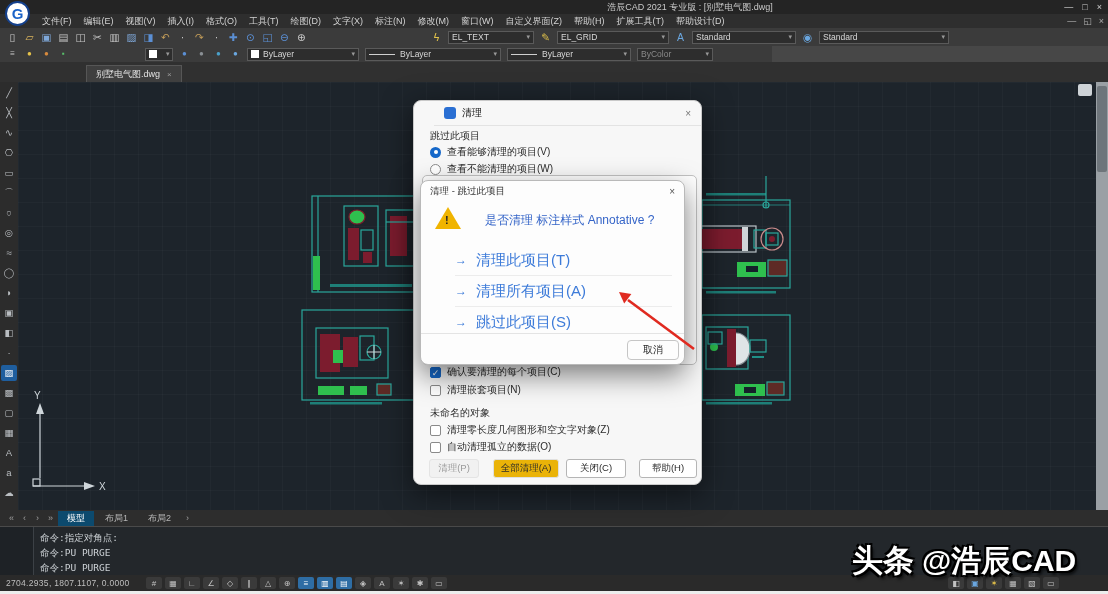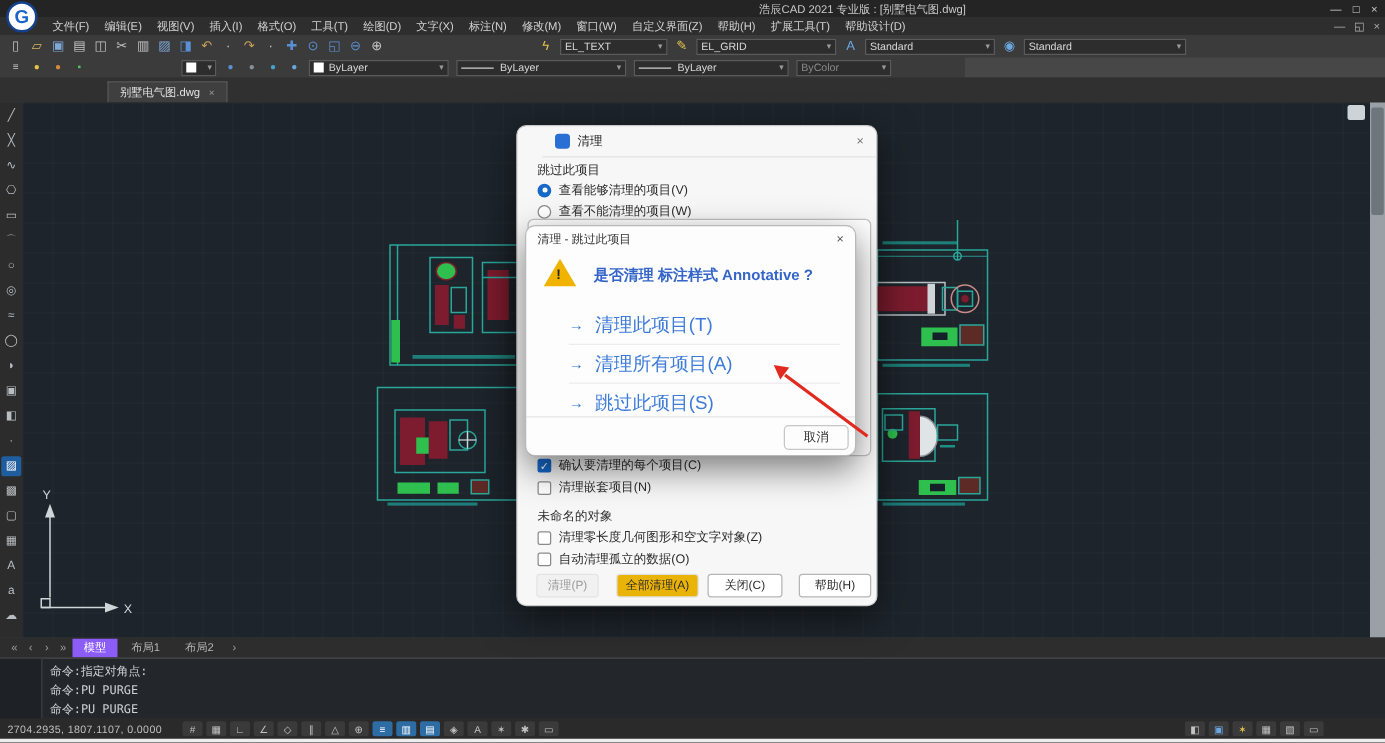--- a/index.html
+++ b/index.html
@@ -60,36 +60,36 @@
   .btn.flat{background:#f1f1f1;border:1px solid #e4e4e4;color:#9a9a9a;}
   .btn.flat2{background:#eab308;border:1px solid #e0e0e0;color:#2b2b2b;}
   .btn.box{background:#ffffff;border:1px solid #b5b5b5;color:#2b2b2b;}
 
   
   .confirm{position:absolute;left:420px;top:180px;width:265px;height:185px;background:#fdfdfd;border:1px solid #b9b9b9;border-radius:8px;box-shadow:0 10px 28px rgba(0,0,0,.5);z-index:20;box-sizing:border-box;}
   .cf-head{height:20px;display:flex;align-items:center;padding:0 9px;font-size:9.5px;color:#333;}
   .cf-close{margin-left:auto;color:#555;font-size:10px;}
   .warn{position:absolute;left:14px;top:26px;width:0;height:0;border-left:13px solid transparent;border-right:13px solid transparent;border-bottom:22px solid #f0b400;}
   .warn-mark{position:absolute;left:24px;top:33px;color:#222;font-weight:bold;font-size:11px;}
-  .cf-msg{position:absolute;left:54px;top:31px;font-size:12px;font-weight:bold;color:#3565c8;white-space:nowrap;}
+  .cf-msg{position:absolute;left:64px;top:31px;font-size:12px;font-weight:normal;color:#3565c8;white-space:nowrap;}
   .cf-links{position:absolute;left:34px;right:12px;top:64px;}
   .cf-link{height:30px;display:flex;align-items:center;gap:9px;border-top:1px solid #ececec;}
   .cf-link:first-child{border-top:none;}
   .cf-arrow{color:#2f72d6;font-size:12px;}
   .cf-link-label{color:#3d7bd9;font-size:15px;white-space:nowrap;}
   .cf-sep{position:absolute;left:0;right:0;top:152px;height:1px;background:#e4e4e4;}
   .cf-cancel{position:absolute;left:206px;top:159px;width:50px;height:18px;background:#fdfdfd;border:1px solid #c6c6c6;border-radius:4px;font-size:10px;color:#2b2b2b;display:flex;align-items:center;justify-content:center;}
 
   .arrow-overlay{position:absolute;left:0;top:0;width:1108px;height:594px;z-index:30;pointer-events:none;}
 
   
   .layoutbar{position:absolute;left:0;top:510px;width:100%;height:16px;background:#2d2d2d;display:flex;align-items:center;padding-left:6px;box-sizing:border-box;gap:2px;font-size:9px;color:#b5b5b5;}
   .nav-ic{width:11px;text-align:center;font-size:9px;color:#9f9f9f;}
   .lay-tab{padding:0 9px;line-height:15px;white-space:nowrap;}
-  .lay-tab.active{background:#8b5cf6;color:#fff;}
+  .lay-tab.active{background:#0c4a6e;color:#fff;}
   .cmd{position:absolute;left:0;top:526px;width:100%;height:49px;background:#23272b;border-top:1px solid #4a4a4a;box-sizing:border-box;}
   .cmd-gutter{position:absolute;left:0;top:527px;width:34px;height:48px;background:#1e2226;border-right:1px solid #3c4146;box-sizing:border-box;}
   .cmd-lines{position:absolute;left:40px;top:530px;font-family:"DejaVu Sans Mono",monospace;font-size:9.5px;color:#ccd1d5;line-height:15px;white-space:nowrap;}
   .statusbar{position:absolute;left:0;top:575px;width:100%;height:16px;background:#2a2a2a;}
   .coords{position:absolute;left:6px;top:578px;font-size:8.5px;color:#bfbfbf;letter-spacing:.3px;white-space:nowrap;}
   .toggles{position:absolute;left:146px;top:577px;display:flex;gap:3px;}
   .toggle{width:16px;height:12px;background:#3a3a3a;color:#c2c2c2;font-size:8px;display:flex;align-items:center;justify-content:center;border-radius:2px;flex:none;}
   .toggle.active{background:#2e6da4;color:#fff;}
   .status-right{position:absolute;left:948px;top:577px;display:flex;gap:3px;}
   .bottom-strip{position:absolute;left:0;top:591px;width:100%;height:3px;background:#ededed;}
@@ -455,14 +455,18 @@
 
   <span class="toggle">◧</span>
       <span class="toggle" style="color: rgb(106, 167, 224);">▣</span>
       <span class="toggle" style="color: rgb(230, 195, 74);">✶</span>
       <span class="toggle">▦</span>
       <span class="toggle">▧</span>
       <span class="toggle">▭</span>
     </div>
   <div class="bottom-strip"></div>
 
+  <div class="watermark">
+    <span class="wm-bold">头条</span>
+    <span class="wm-handle">@浩辰CAD</span>
+  </div>
 
 </div>
 
 </body></html>

